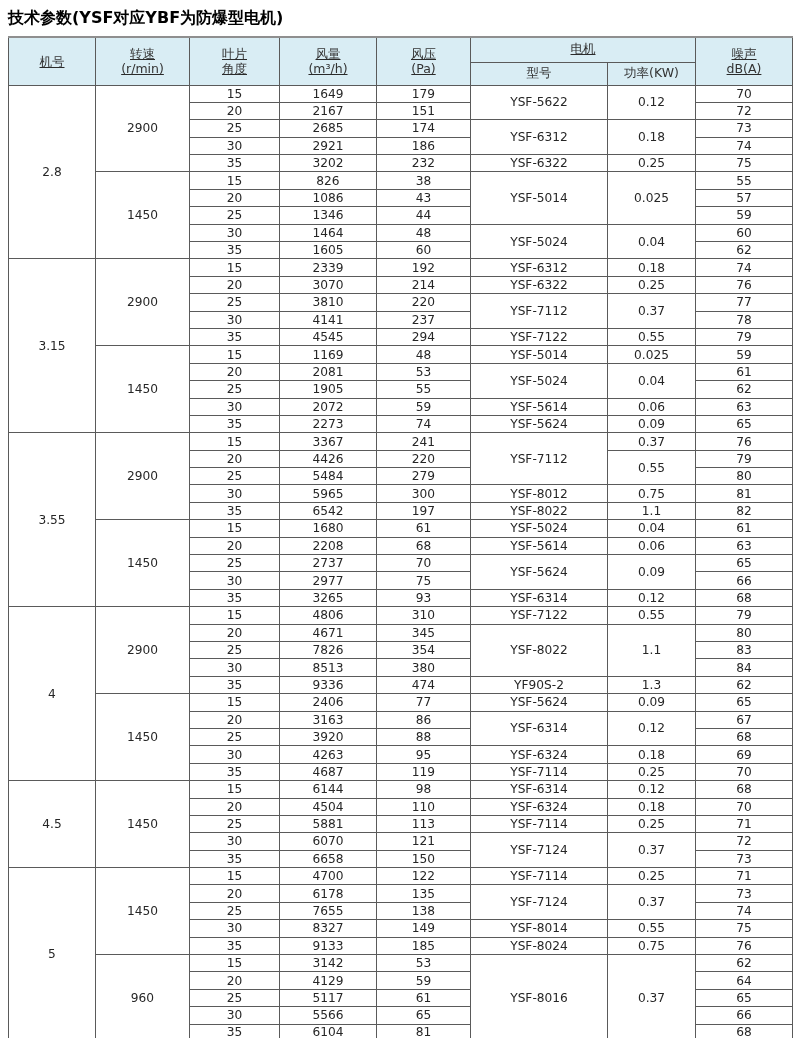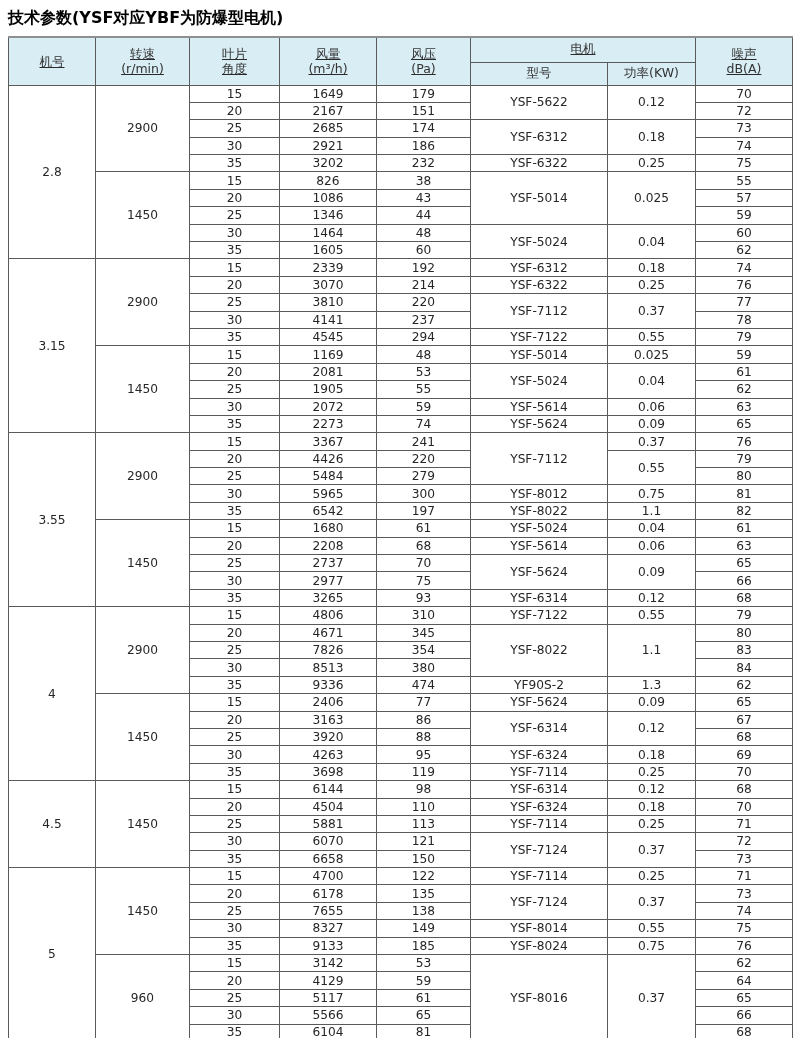--- a/index.html
+++ b/index.html
@@ -377,21 +377,21 @@
         <tr>
           <td>30</td>
           <td>4263</td>
           <td>95</td>
           <td>YSF-6324</td>
           <td>0.18</td>
           <td>69</td>
         </tr>
         <tr>
           <td>35</td>
-          <td>3698</td>
+          <td>4687</td>
           <td>119</td>
           <td>YSF-7114</td>
           <td>0.25</td>
           <td>70</td>
         </tr>
         <tr>
           <td rowspan="5">4.5</td>
           <td rowspan="5">1450</td>
           <td>15</td>
           <td>6144</td>

